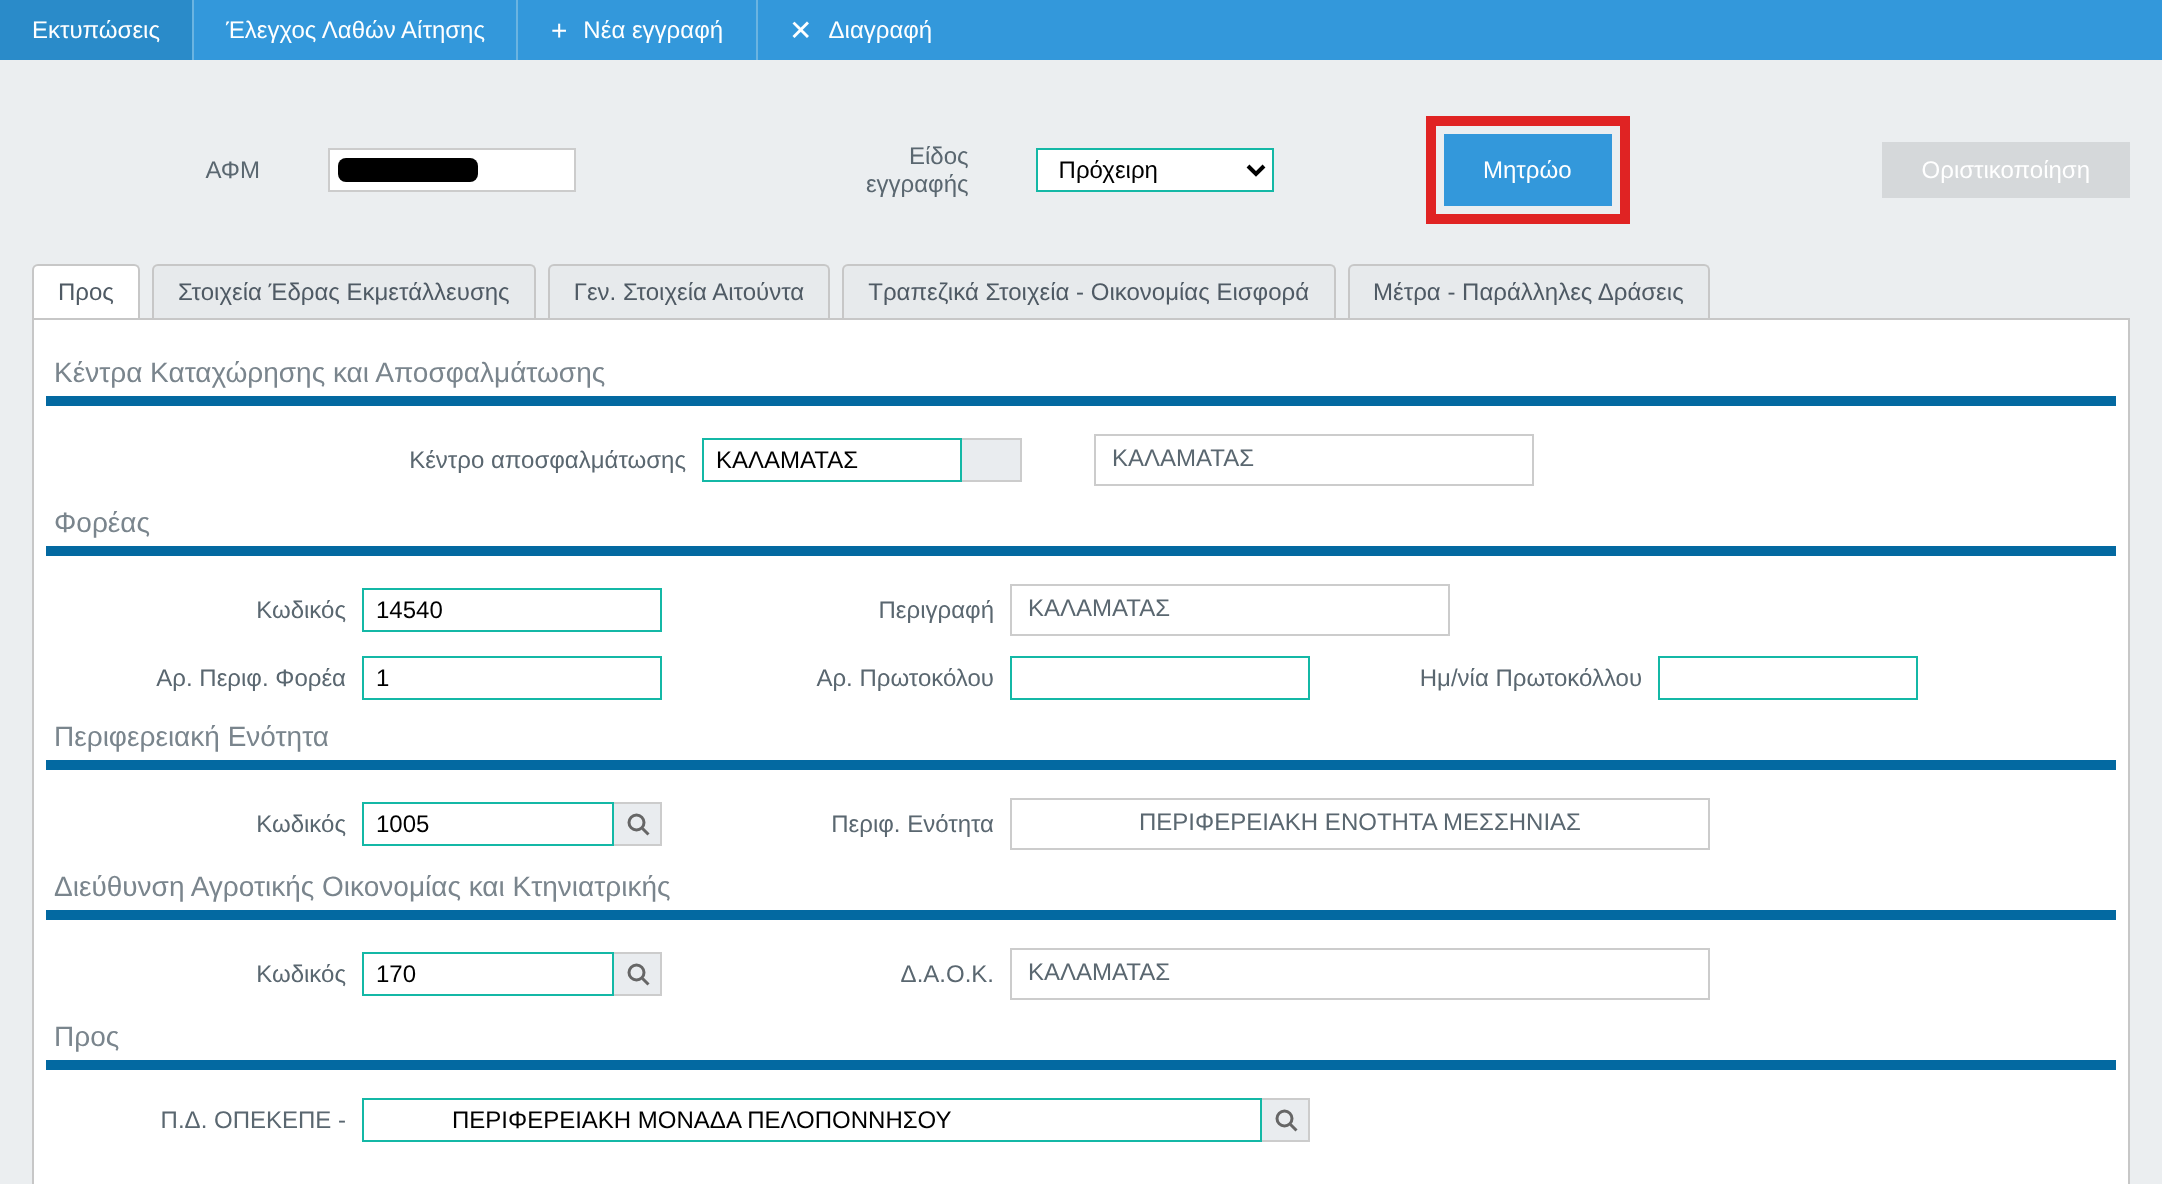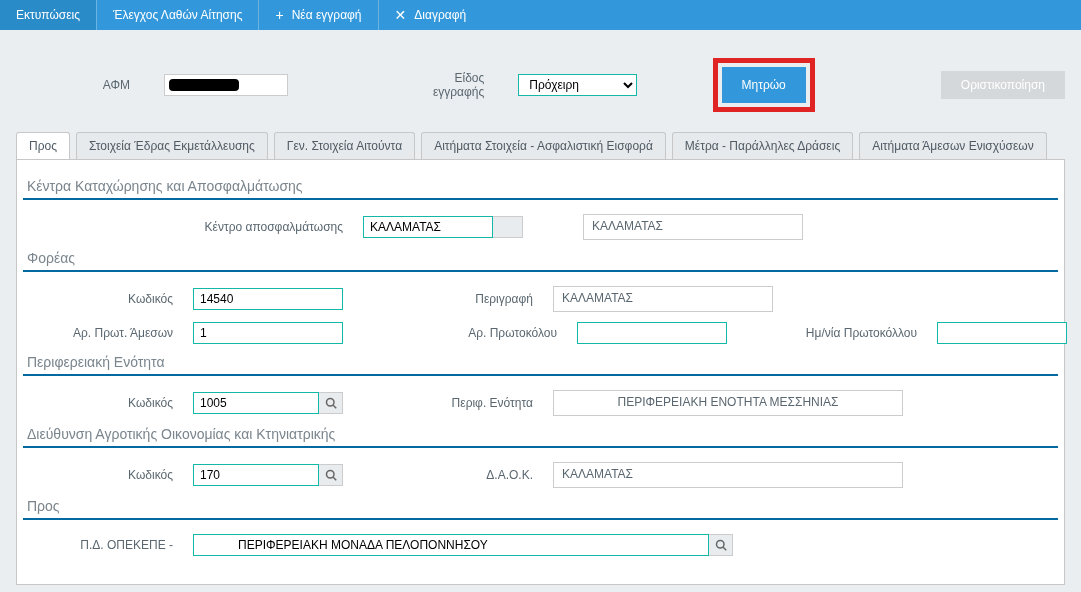--- a/index.html
+++ b/index.html
@@ -91,28 +91,28 @@
   .content {
     background: #fff;
     border: 1px solid #c7c7c7;
     margin: 0 16px 20px;
     padding: 18px 0;
   }
   .section-title {
     font-size: 14px;
     color: #7a858d;
     padding: 0 4px 4px;
-    border-bottom: 2px solid #0369a1;
+    border-bottom: 5px solid #0369a1;
     margin: 0 6px 14px;
   }
   .row {
     display: flex;
     align-items: center;
     padding: 0 6px 10px;
-    gap: 20px;
+    gap: 8px;
   }
   .row .lbl { text-align: right; min-width: 150px; font-size: 12px; }
   .group { display:flex; align-items:center; gap:0; }
   .srch-btn {
     width: 24px; height: 22px;
     border: 1px solid #ccc; border-left:none;
     background: #e9ecef;
     display:flex; align-items:center; justify-content:center;
     cursor:pointer;
   }
@@ -168,23 +168,22 @@
 
   <span style="flex:0 0 70px;"></span>
 
   <button class="btn-disabled">Οριστικοποίηση</button>
 </div>
 
 <div class="tabs">
   <div class="tab active">Προς</div>
   <div class="tab">Στοιχεία Έδρας Εκμετάλλευσης</div>
   <div class="tab">Γεν. Στοιχεία Αιτούντα</div>
-  <div class="tab">Αιτήματα Στοιχεία - Ασφαλιστική Εισφορά</div>
+  <div class="tab">Τραπεζικά Στοιχεία - Οικονομίας Εισφορά</div>
   <div class="tab">Μέτρα - Παράλληλες Δράσεις</div>
-  <div class="tab">Αιτήματα Άμεσων Ενισχύσεων</div>
 </div>
 
 <div class="content">
 
   <div class="section-title">Κέντρα Καταχώρησης και Αποσφαλμάτωσης</div>
   <div class="row">
     <span class="lbl" style="min-width:320px;">Κέντρο αποσφαλμάτωσης</span>
     <div class="group">
       <input class="txtin" style="width: 130px;" value="ΚΑΛΑΜΑΤΑΣ">
       <div class="srch-btn" style="width:30px;"></div>
@@ -195,24 +194,24 @@
 
   <div class="section-title">Φορέας</div>
   <div class="row">
     <span class="lbl">Κωδικός</span>
     <input class="txtin" style="width: 150px;" value="14540">
     <span style="flex:0 0 90px;"></span>
     <span class="lbl" style="min-width:60px;">Περιγραφή</span>
     <div class="ro" style="width:220px;">ΚΑΛΑΜΑΤΑΣ</div>
   </div>
   <div class="row">
-    <span class="lbl">Αρ. Πρωτ. Άμεσων</span>
+    <span class="lbl">Αρ. Περιφ. Φορέα</span>
     <input class="txtin" style="width: 150px;" value="1">
     <span style="flex:0 0 60px;"></span>
-    <span class="lbl" style="min-width:90px;margin-left:24px;">Αρ. Πρωτοκόλου</span>
+    <span class="lbl" style="min-width:90px;">Αρ. Πρωτοκόλου</span>
     <input class="txtin" style="width: 150px;" value="">
     <span style="flex:0 0 30px;"></span>
     <span class="lbl" style="min-width:120px;">Ημ/νία Πρωτοκόλλου</span>
     <input class="txtin" style="width: 130px;" value="">
   </div>
 
   <div class="section-title">Περιφερειακή Ενότητα</div>
   <div class="row">
     <span class="lbl">Κωδικός</span>
     <div class="group">
@@ -243,21 +242,21 @@
     </div>
     <span style="flex:0 0 60px;"></span>
     <span class="lbl" style="min-width:90px;">Δ.Α.Ο.Κ.</span>
     <div class="ro" style="width:350px;">ΚΑΛΑΜΑΤΑΣ</div>
   </div>
 
   <div class="section-title">Προς</div>
   <div class="row">
     <span class="lbl">Π.Δ. ΟΠΕΚΕΠΕ -</span>
     <div class="group">
-      <input class="txtin" style="width: 516px; padding-left: 44px;" value="ΠΕΡΙΦΕΡΕΙΑΚΗ ΜΟΝΑΔΑ ΠΕΛΟΠΟΝΝΗΣΟΥ">
+      <input class="txtin" style="width: 450px; padding-left: 44px;" value="ΠΕΡΙΦΕΡΕΙΑΚΗ ΜΟΝΑΔΑ ΠΕΛΟΠΟΝΝΗΣΟΥ">
       <div class="srch-btn">
         <svg class="mag" viewBox="0 0 16 16">
             <circle cx="7" cy="7" r="5"></circle>
             <line x1="11" y1="11" x2="15" y2="15"></line>
           </svg>
       </div>
     </div>
   </div>
 
 </div>

